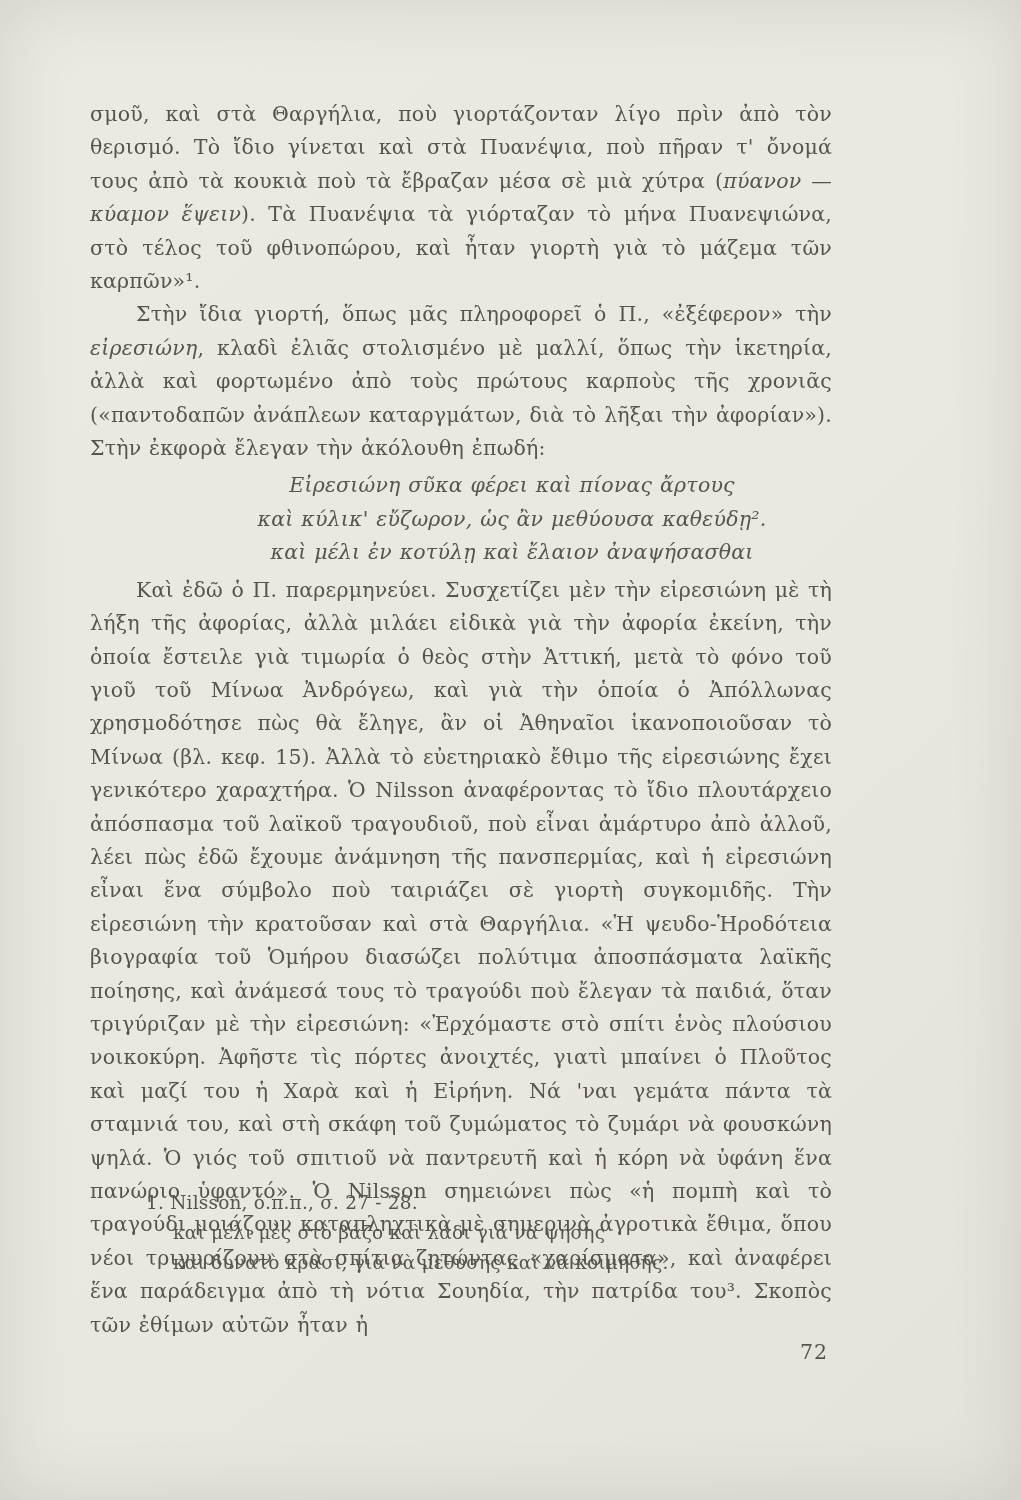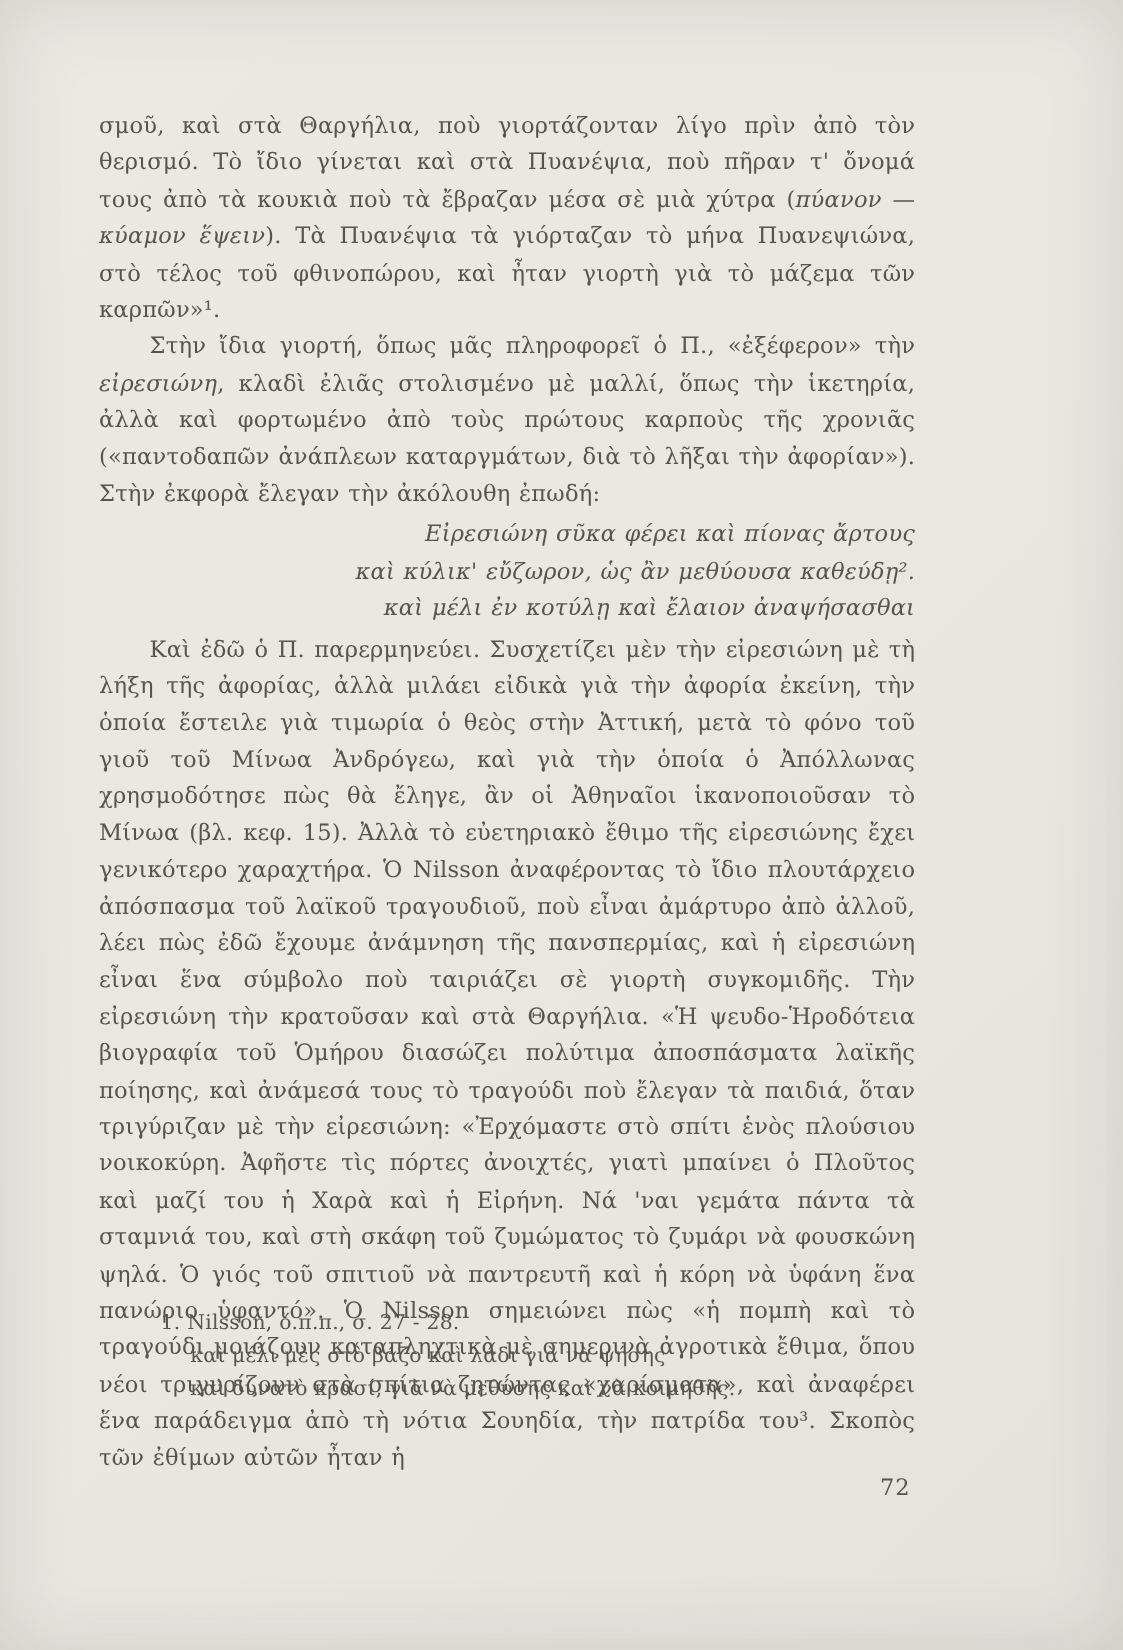--- a/index.html
+++ b/index.html
@@ -38,21 +38,21 @@
   }
   .par.indent {
     text-indent: 46px;
   }
   .it {
     font-style: italic;
   }
   .poem {
     margin: 4px 0 4px 102px;
     font-style: italic;
-    text-align: right;
+    text-align: center;
   }
   .poem-line {
     white-space: nowrap;
   }
   .footnotes {
     position: absolute;
     left: 146px;
     top: 1188px;
     width: 640px;
     font-size: 18.5px;

